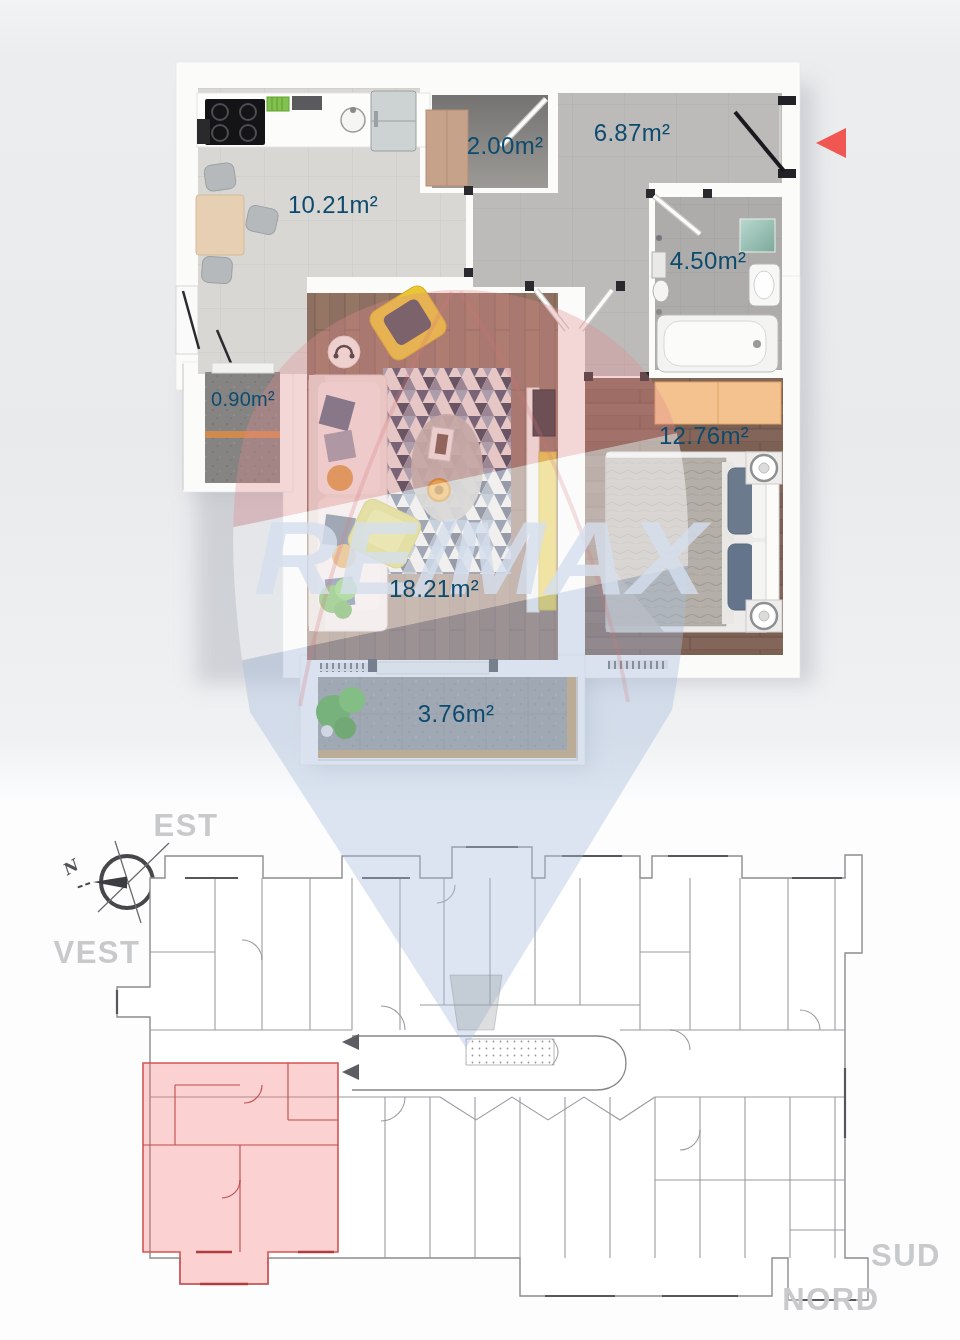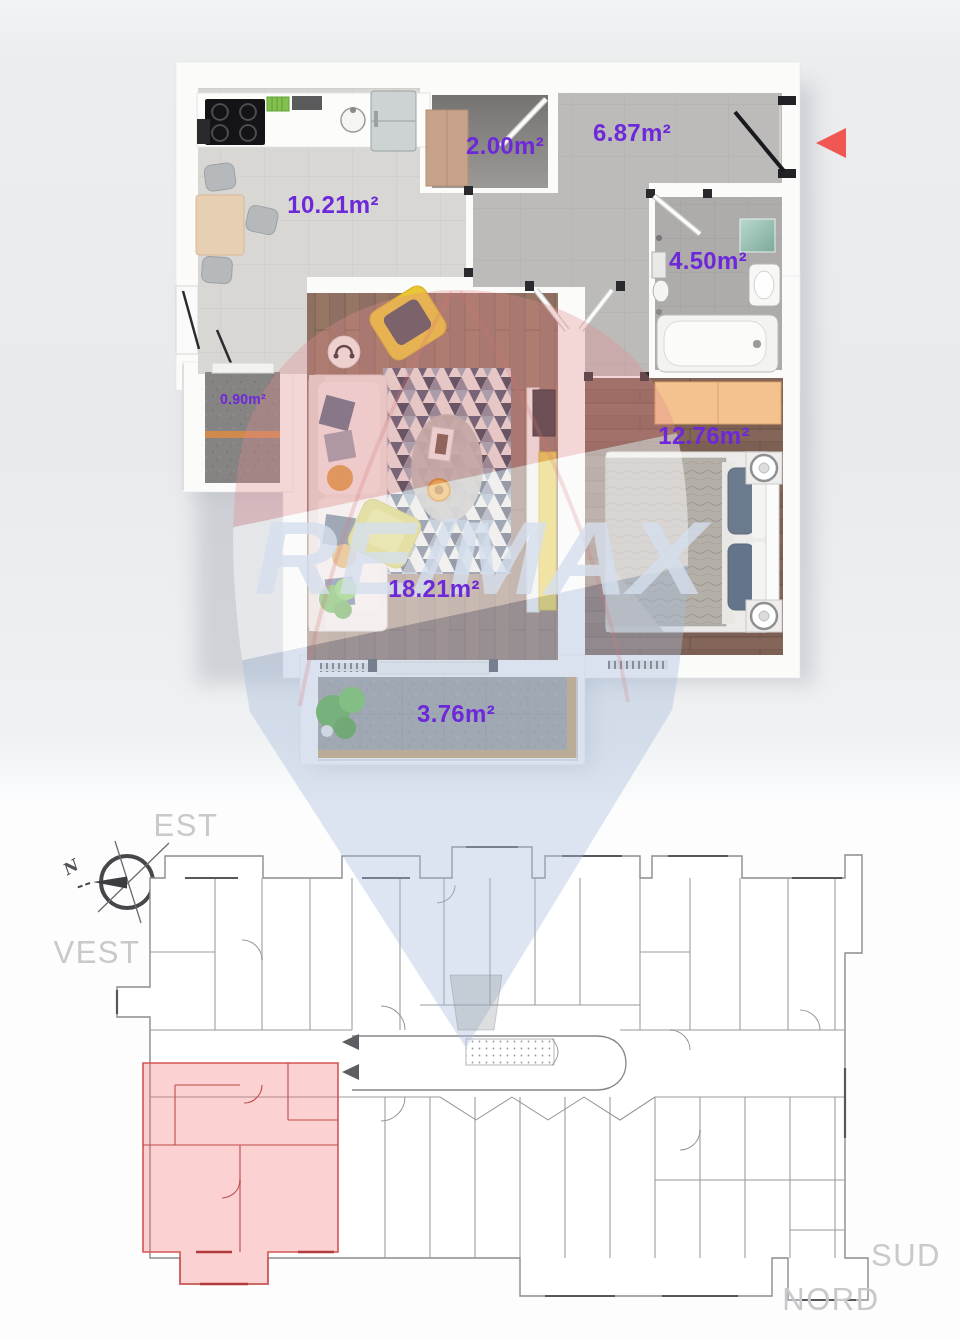--- a/index.html
+++ b/index.html
@@ -1,22 +1,22 @@
 <!DOCTYPE html>
 <html><head>
 <meta charset="utf-8">
 <style>
   html,body{margin:0;padding:0;background:#ffffff;}
   .canvas{position:relative;width:960px;height:1340px;overflow:hidden;background:#fff;
           font-family:"Liberation Sans",sans-serif;}
   .layer{position:absolute;left:0;top:0;}
-  .lbl{position:absolute;transform:translate(-50%,-50%);font-weight:700;font-size:24px;
-       color:#6d28d9;white-space:nowrap;letter-spacing:.3px;}
-  .lbl.small{font-size:14px;}
-  .dir{position:absolute;transform:translate(-50%,-50%);font-weight:400;font-size:31px;
+  .lbl{position:absolute;transform:translate(-50%,-50%);font-weight:400;font-size:24px;
+       color:#0c4a6e;white-space:nowrap;letter-spacing:.3px;}
+  .lbl.small{font-size:20px;}
+  .dir{position:absolute;transform:translate(-50%,-50%);font-weight:700;font-size:31px;
        color:#c7c9cb;letter-spacing:1.5px;white-space:nowrap;}
   .north{position:absolute;transform:translate(-50%,-50%) rotate(-30deg);
          font-family:"DejaVu Serif",serif;font-style:italic;font-weight:700;
          font-size:16px;color:#515257;}
   svg{display:block;}
 </style>
 </head>
 <body>
 
 <div class="canvas">

